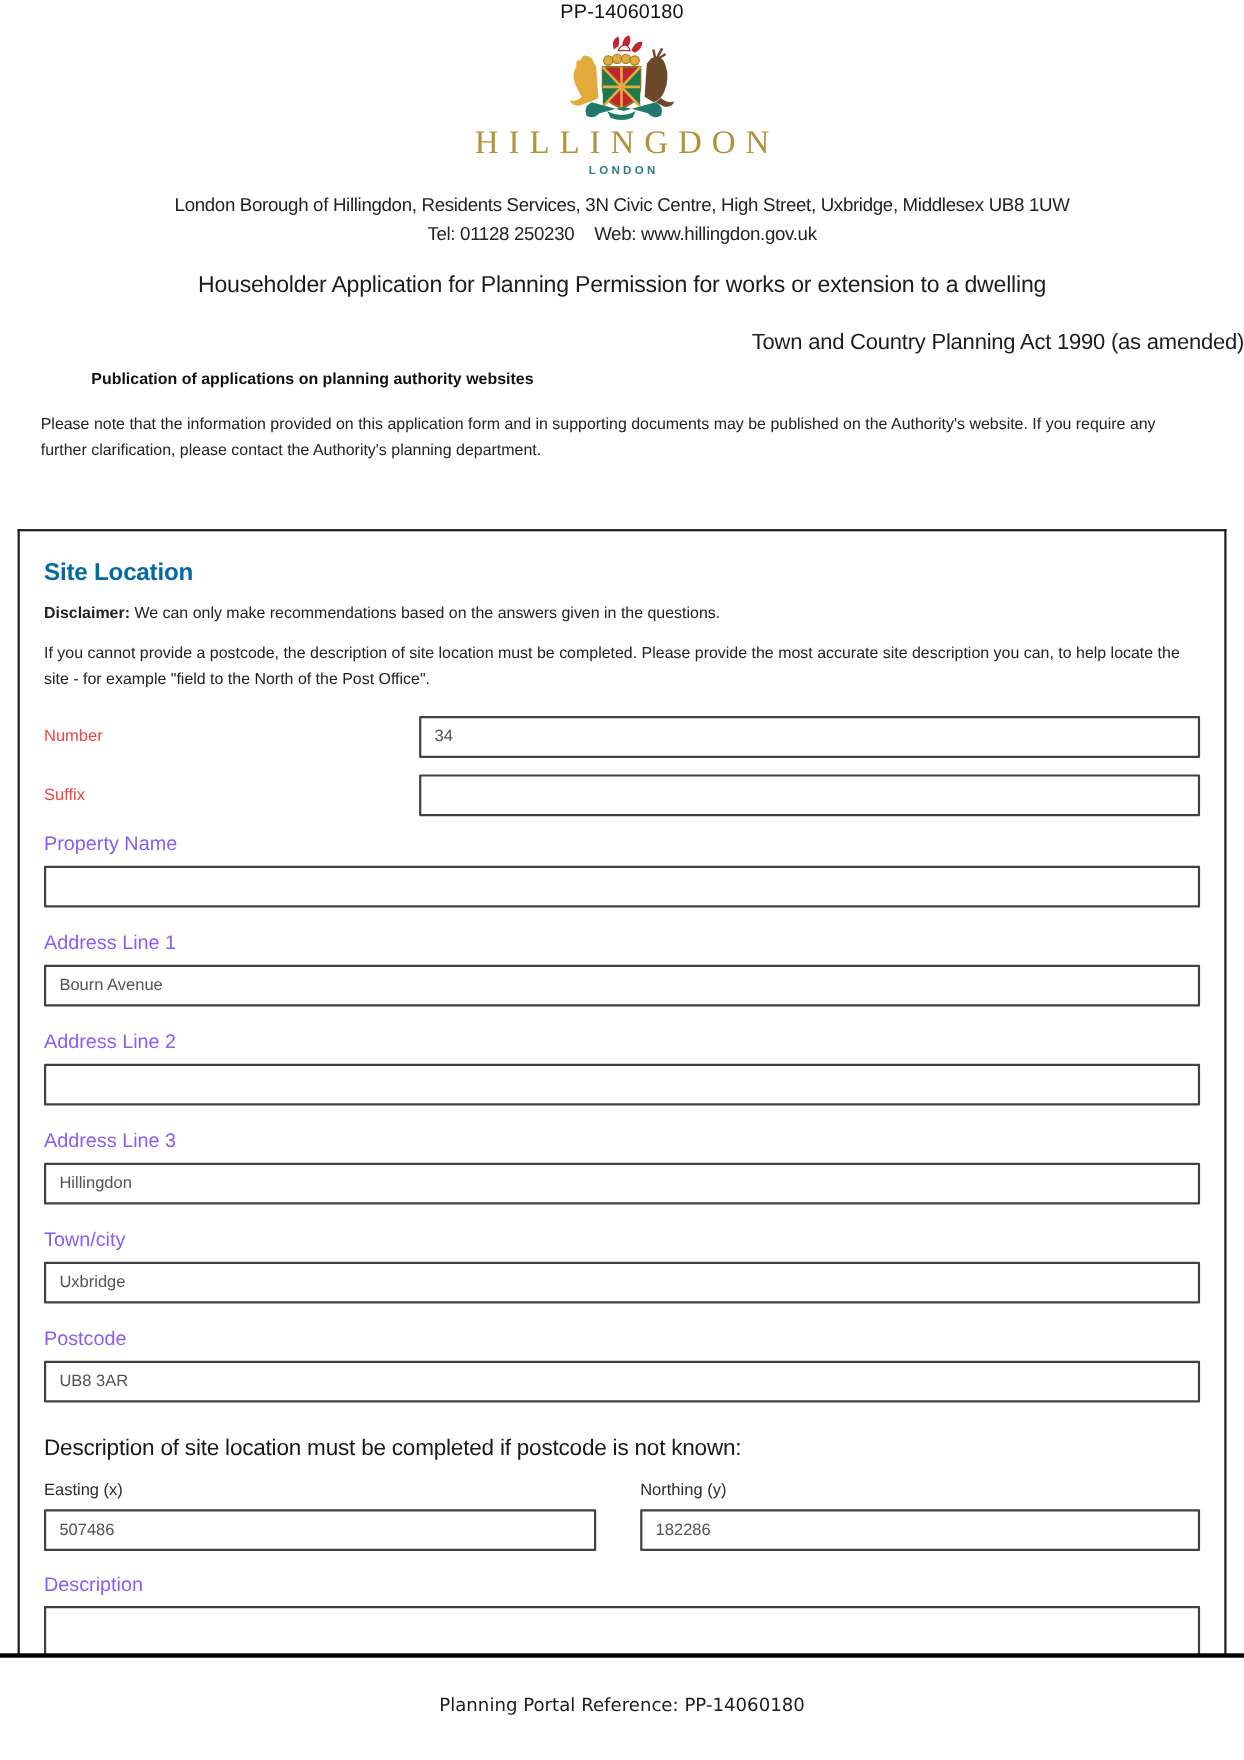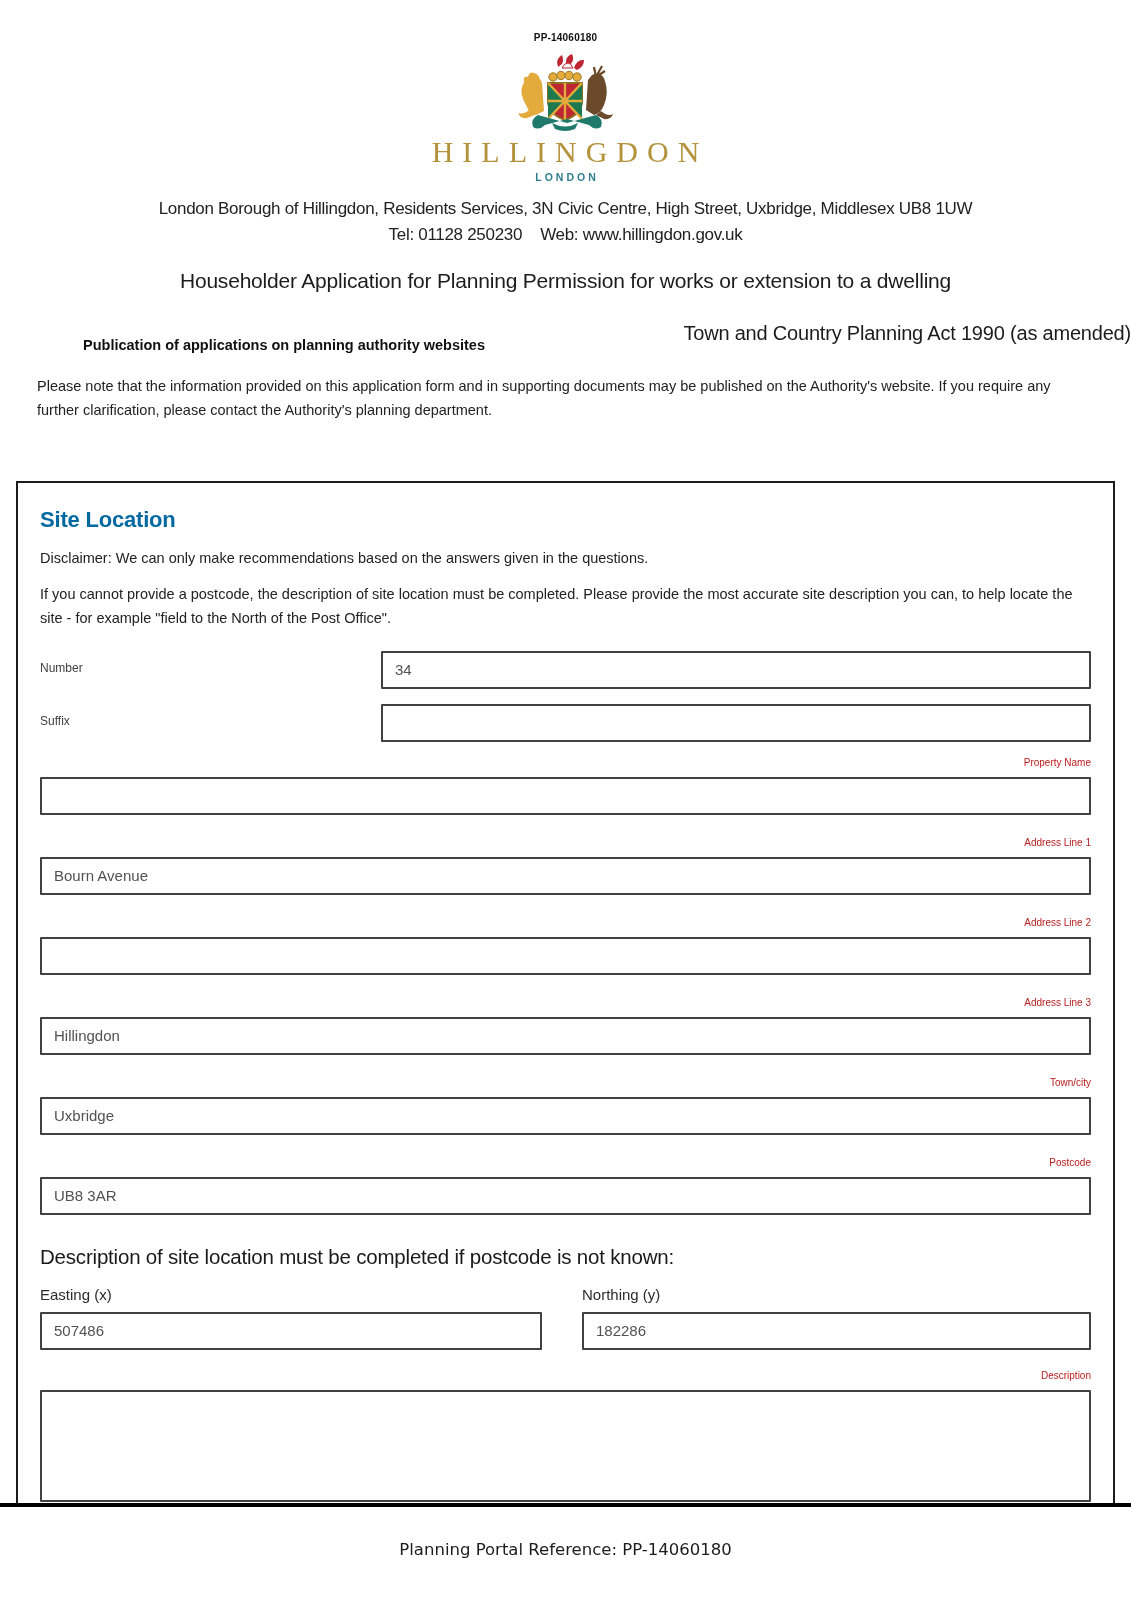--- a/index.html
+++ b/index.html
@@ -7,21 +7,21 @@
   body {
     width: 1131px; height: 1600px;
     position: relative;
     overflow: hidden;
     font-family: "Liberation Sans", sans-serif;
     color: #1f1f1f;
   }
 
   
   .header { position: absolute; top: 0; left: 0; width: 1131px; text-align: center; }
-  .ref-number { margin-top: 32px; font-size: 10px; font-weight: bold; letter-spacing: .2px; color: #111; }
+  .ref-number { font-size: 18px; font-weight: normal; letter-spacing: .2px; color: #111; }
   .logo-block { margin-top: 10px; line-height: 1; }
   .crest { display: block; margin: 0 auto; }
   .logo-wordmark {
     font-family: "Liberation Serif", serif;
     font-size: 30px; letter-spacing: 9px; color: #b3923b;
     margin-top: 2px; text-indent: 9px;
   }
   .logo-sublabel {
     font-size: 10.5px; font-weight: bold; letter-spacing: 3px;
     color: #2e7e8e; margin-top: 5px; text-indent: 3px;
@@ -38,29 +38,29 @@
   .site-box {
     position: absolute; top: 481px; left: 16px;
     width: 1099px; height: 1024px;
     border: 2px solid #1c1c1c; border-bottom: none;
     padding: 24px 22px 0 22px;
     overflow: hidden;
     background: #fff;
   }
   .site-heading { font-size: 22px; font-weight: bold; color: #0369a1; margin-bottom: 17px; letter-spacing: -0.2px; }
   .disclaimer { font-size: 14.5px; color: #222; margin-bottom: 17px; }
-  .disclaimer b { font-weight: normal; }
+  .disclaimer b { font-weight: bold; }
   .intro-note { font-size: 14.5px; color: #222; line-height: 1.65; margin-bottom: 20px; padding-right: 8px; }
 
   .row-inline { display: flex; align-items: flex-start; margin-bottom: 15px; }
-  .row-inline label { width: 341px; flex: 0 0 341px; padding-top: 10px; font-size: 12px; color: #404040; }
+  .row-inline label { width: 341px; flex: 0 0 341px; padding-top: 10px; font-size: 15px; color: #ef4444; }
   .row-inline .input { flex: 1; }
 
   .row-stack { margin-bottom: 22px; }
-  .row-stack label { display: block; font-size: 10px; color: #b91c1c; margin-bottom: 9px; text-align: right; }
+  .row-stack label { display: block; font-size: 18px; color: #8b5cf6; margin-bottom: 9px; }
 
   .input {
     display: block; width: 100%; height: 38px;
     border: 2px solid #414141; border-radius: 1px;
     background: #fff; font-family: "Liberation Sans", sans-serif;
     font-size: 15px; color: #525252; padding: 0 12px;
     outline: none;
   }
   textarea.input { height: 112px; resize: none; padding-top: 10px; }
 

